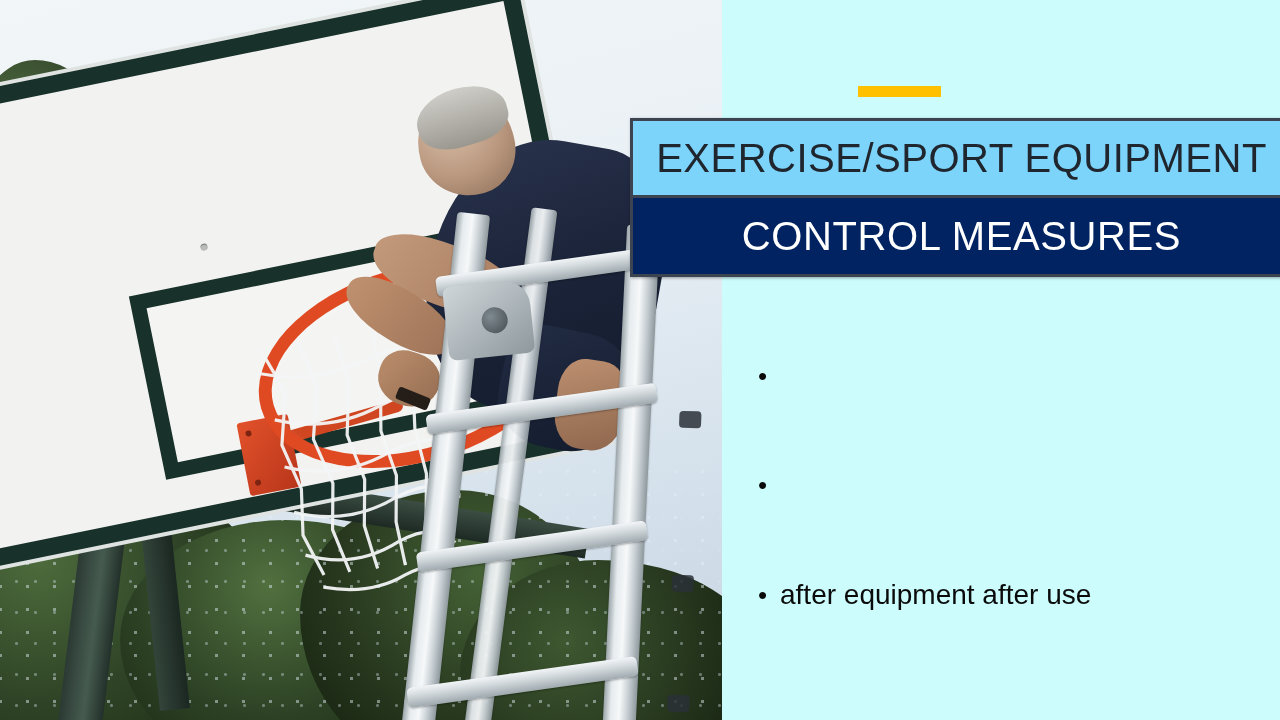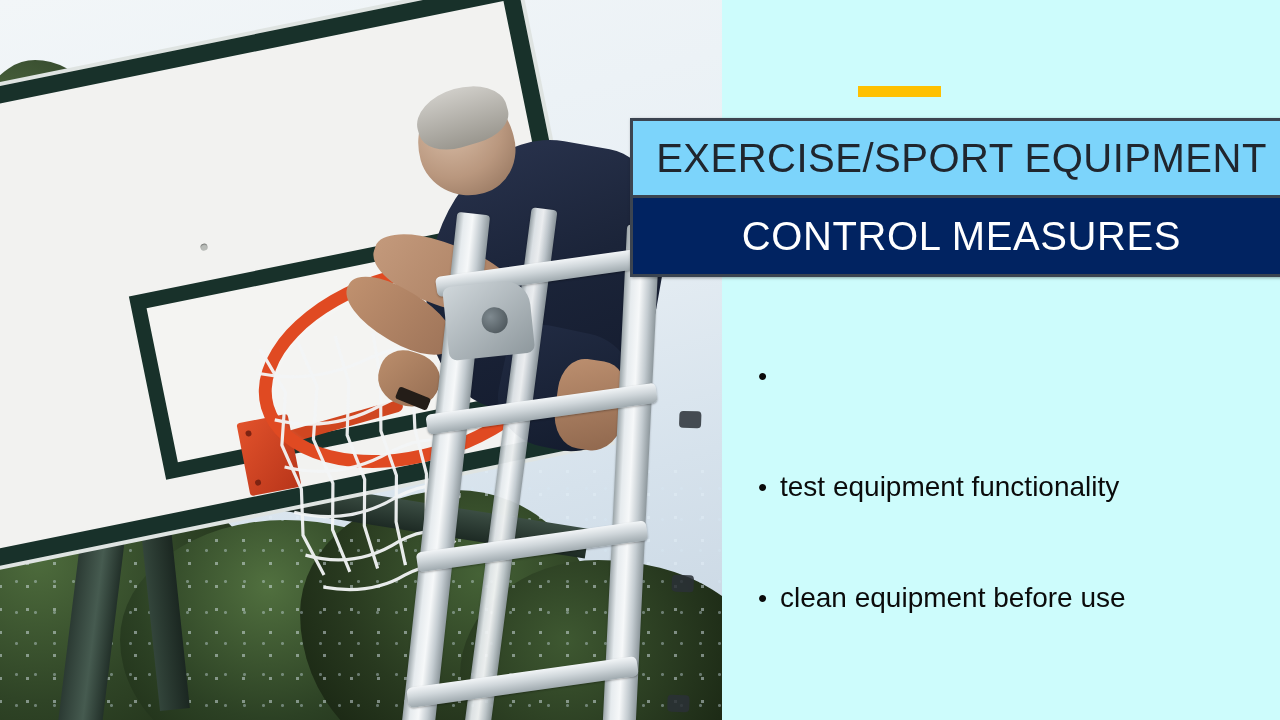--- a/index.html
+++ b/index.html
@@ -490,21 +490,20 @@
       <span class="t">CONTROL MEASURES</span>
     </div>
   </div>
 
   <div class="bullets">
     <div class="bullet-item">
       <span class="bullet-dot">•</span>
     </div>
     <div class="bullet-item">
       <span class="bullet-dot">•</span>
-      <span>test equipment functionality</span>
     </div>
     <div class="bullet-item">
       <span class="bullet-dot">•</span>
-      <span>clean equipment before use</span>
+      <span>after equipment after use</span>
     </div>
   </div>
 
 </div>
 
 </body></html>

